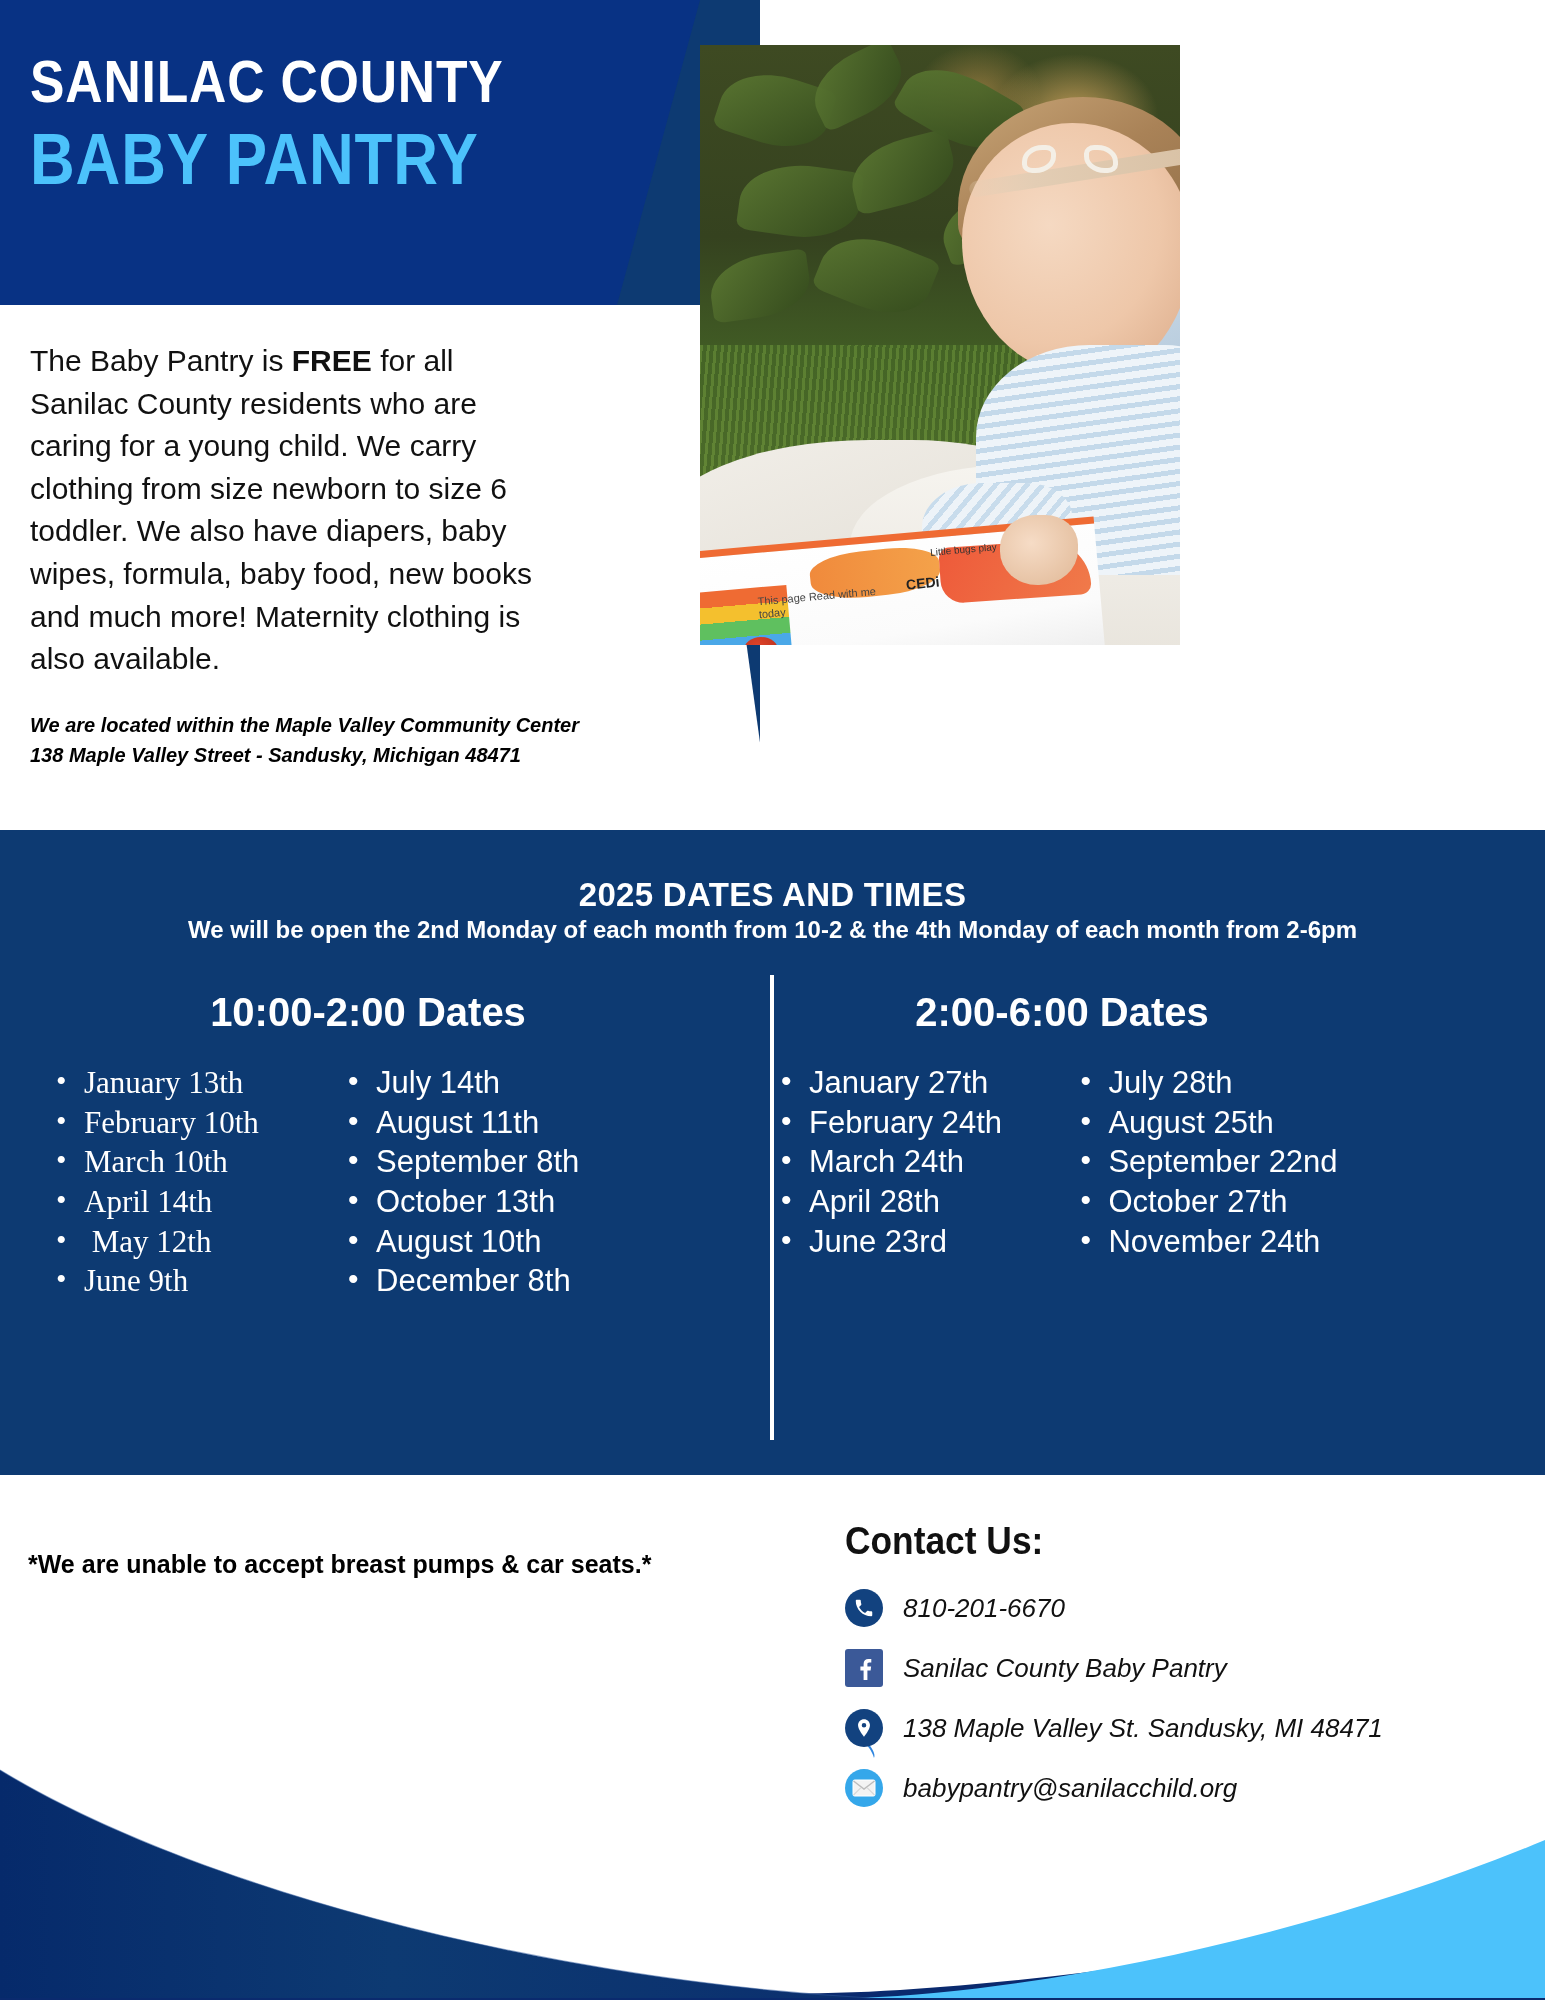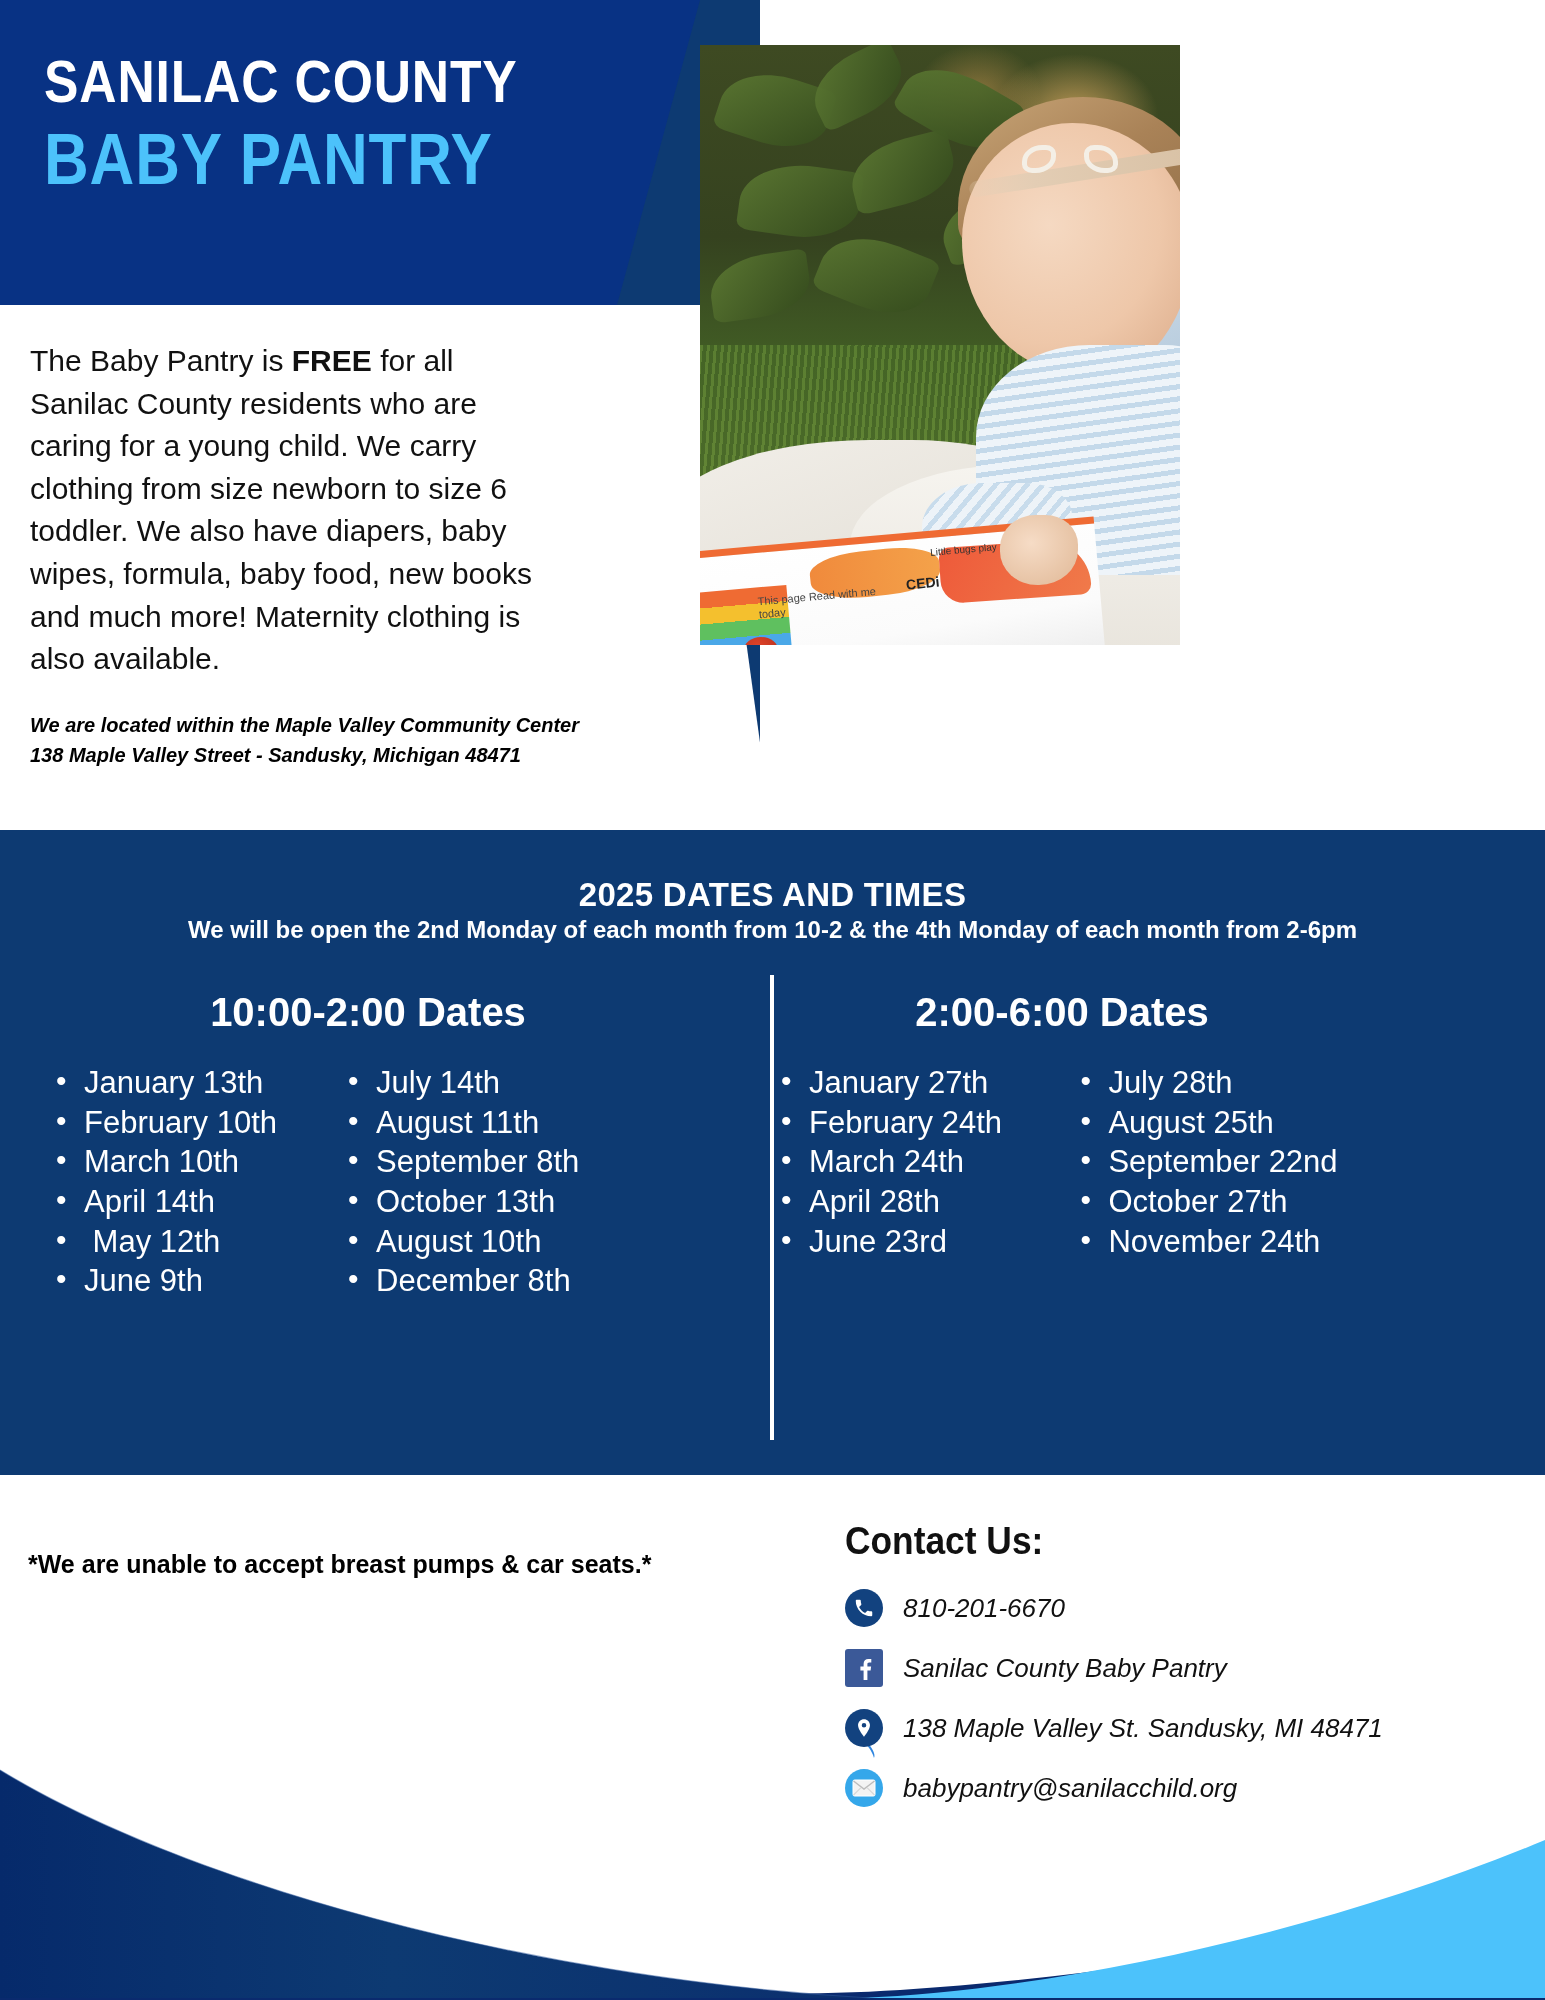--- a/index.html
+++ b/index.html
@@ -32,21 +32,21 @@
   .bg-bottomwhite {
     position: absolute; left: 0; top: 1475px; width: 1545px; height: 525px;
     background: #ffffff; z-index: 1;
   }
 
   
   .wave-layer { position: absolute; left: 0; bottom: 0; width: 1545px; height: 260px; z-index: 2; }
   .wave-layer svg { display: block; width: 1545px; height: 260px; }
 
   
-  .header { position: absolute; left: 0; top: 0; width: 700px; z-index: 6; padding: 52px 0 0 44px; }
+  .header { position: absolute; left: 0; top: 0; width: 700px; z-index: 6; padding: 52px 0 0 30px; }
   .header-line1 {
     font-family: "Liberation Sans Narrow", "Liberation Sans", sans-serif;
     font-weight: bold; font-size: 60px; color: #ffffff;
     letter-spacing: 1px; line-height: 1.0;
     transform: scaleX(0.86); transform-origin: left center;
   }
   .header-line2 {
     font-family: "Liberation Sans Narrow", "Liberation Sans", sans-serif;
     font-weight: bold; font-size: 72px; color: #4cc2fb;
     letter-spacing: 1px; line-height: 1.05; margin-top: 10px;
@@ -207,21 +207,21 @@
   .col-lists { display: flex; }
   .col-lists ul { list-style: none; }
   .col-lists li {
     font-size: 31px; line-height: 1.28; color: #fff;
     position: relative; padding-left: 36px; white-space: pre;
   }
   .col-lists li::before {
     content: "•"; position: absolute; left: 8px; top: -1px;
     font-size: 30px; color: #fff;
   }
-  .left .col-lists .c1 { width: 330px; padding-left: 48px; }
+  .left .col-lists .c1 { width: 330px; padding-left: 48px; font-family: Liberation Serif, serif; }
   .left .col-lists .c2 { width: 330px; padding-left: 10px; }
   .right .col-lists .c1 { width: 330px; padding-left: 24px; }
   .right .col-lists .c2 { width: 330px; padding-left: 10px; }
 
   
   .donations {
     position: absolute; left: 28px; top: 1525px; width: 790px; z-index: 6;
     font-size: 30px; line-height: 1.42; color: #111;
   }
   .donations .note {

